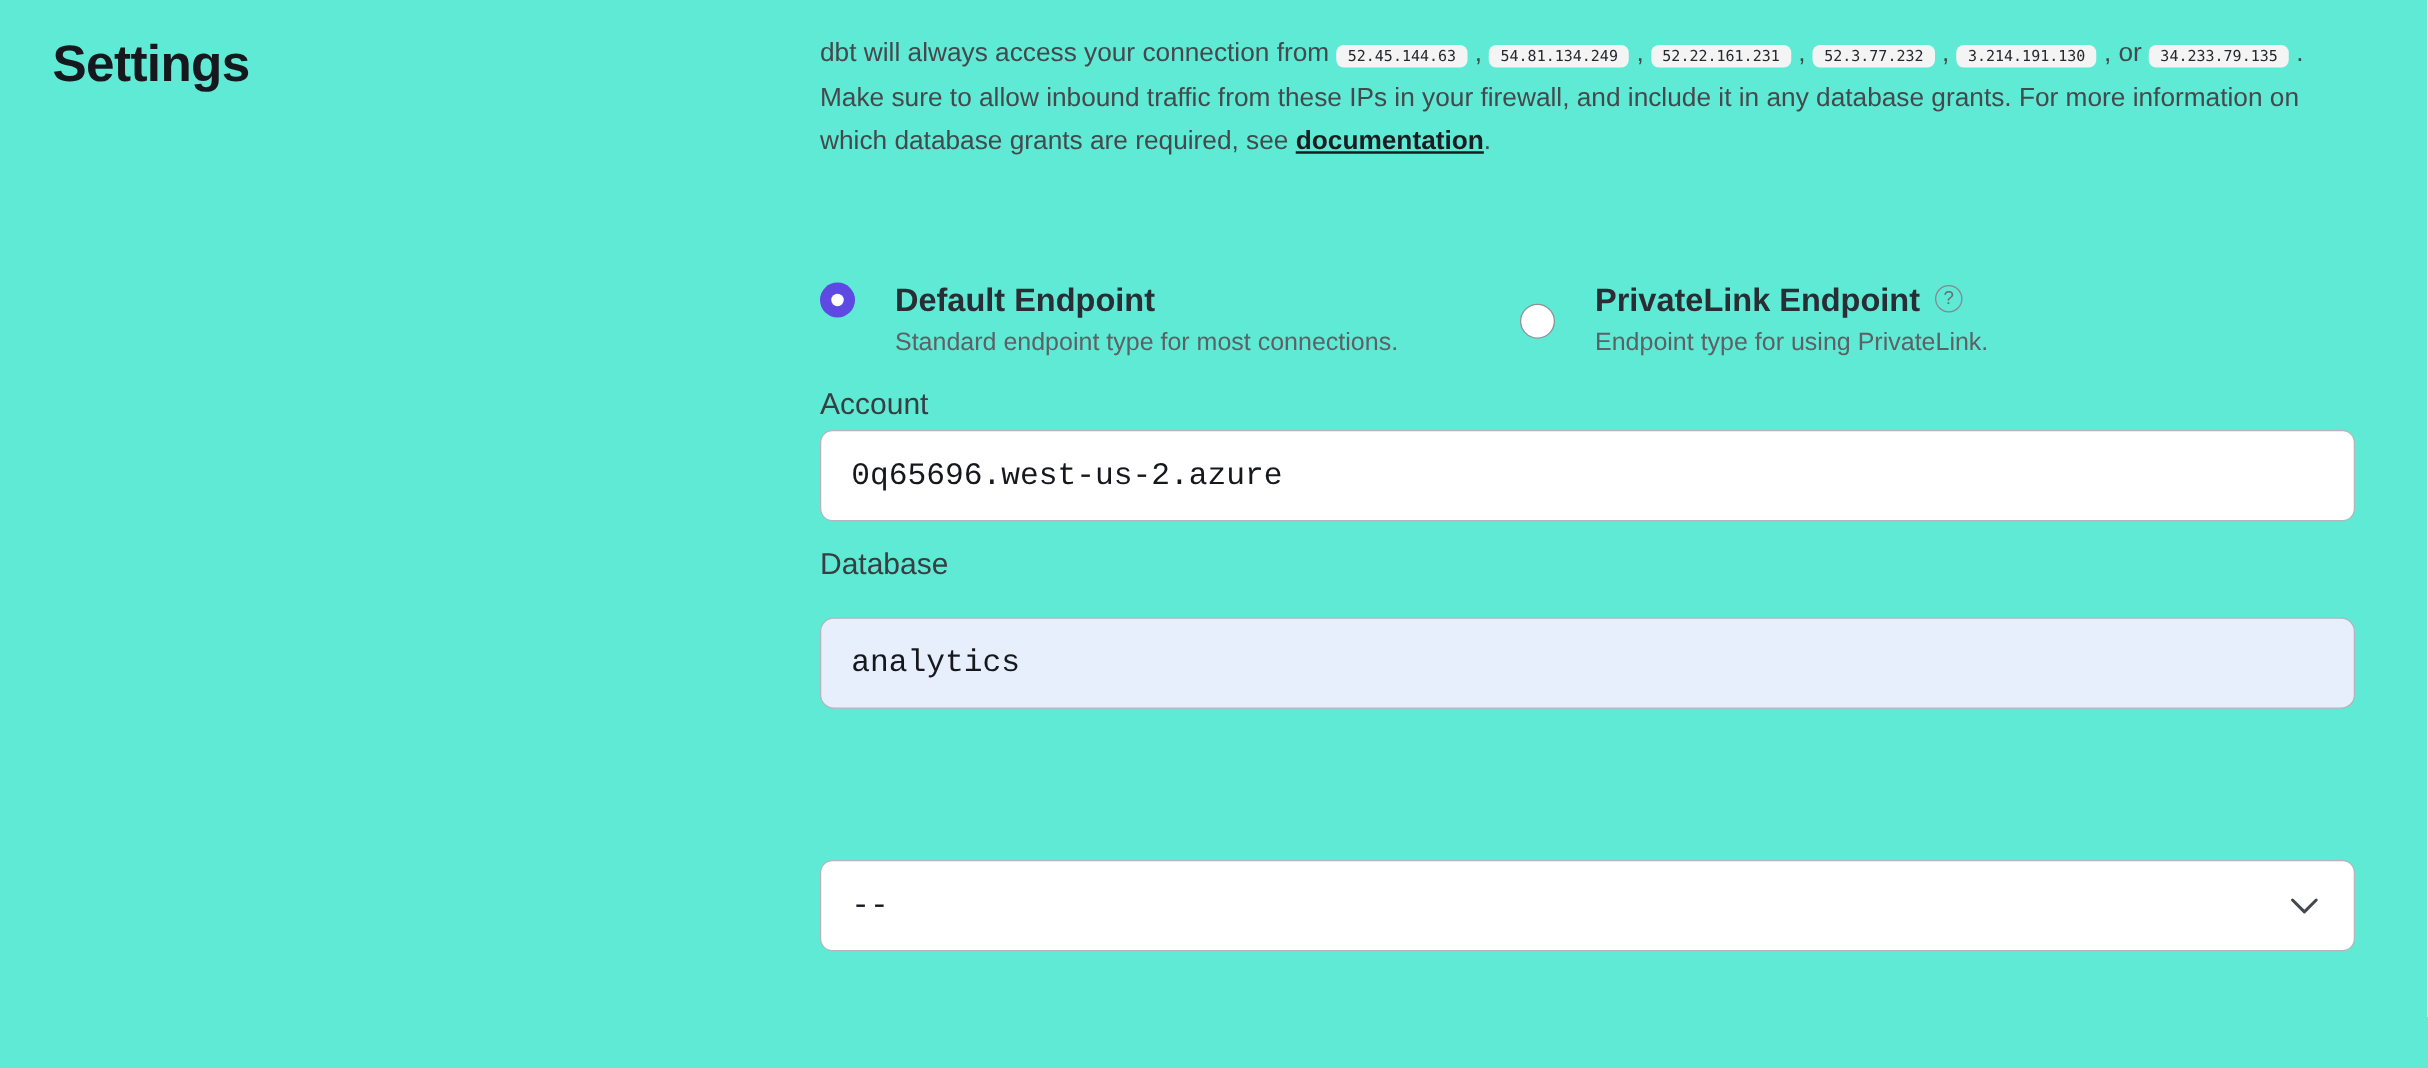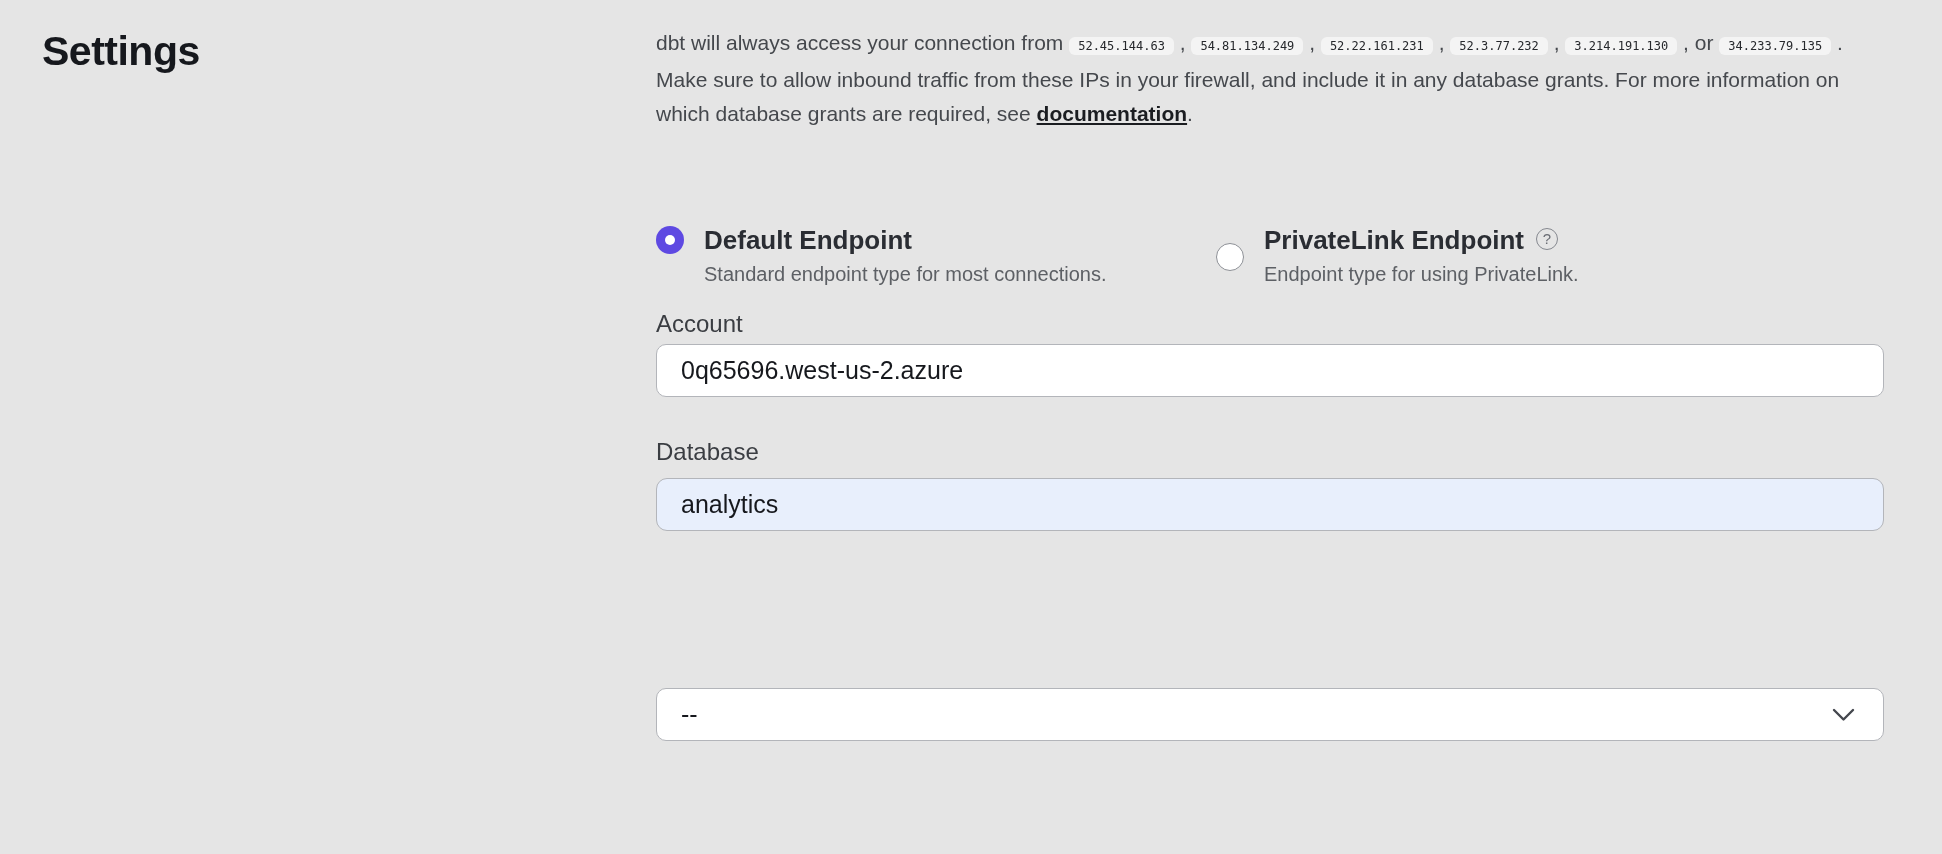--- a/index.html
+++ b/index.html
@@ -1,18 +1,18 @@
 <!DOCTYPE html>
 <html><head>
 <meta charset="utf-8">
 <style>
   * { margin:0; padding:0; box-sizing:border-box; }
   html,body { width:1942px; height:854px; background:#ffffff; overflow:hidden;
               font-family:"Liberation Sans", sans-serif; }
-  .canvas { position:relative; width:1942px; height:854px; background:#e5e5e5; }
+  .canvas { position:relative; width:1942px; height:854px; background:#5eead4; }
 
   .page-title { position:absolute; left:42px; top:28px; font-size:41px; font-weight:700;
                 color:#16181d; letter-spacing:-0.5px; }
 
   .content { position:absolute; left:656px; top:0; width:1228px; height:854px; }
 
   
   .note { position:absolute; top:26px; left:0; width:100%; font-size:21px; line-height:34px;
           color:#45484d; }
   .note code { font-family:"DejaVu Sans Mono", monospace; font-size:12px; color:#26282c;
@@ -22,40 +22,40 @@
   
   .radio-row { position:absolute; top:224px; left:0; width:100%; height:70px; }
   .radio-option { position:absolute; top:0; display:flex; align-items:flex-start; cursor:pointer; }
   .radio-option.default { left:0; }
   .radio-option.privatelink { left:560px;align-items:center; }
   .radio-dot { width:28px; height:28px; border-radius:50%; flex:0 0 28px; margin-top:2px; }
   .radio-dot.selected { background:#5e49e2; position:relative; }
   .radio-dot.selected::after { content:""; position:absolute; left:9px; top:9px; width:10px;
                                height:10px; border-radius:50%; background:#ffffff; }
   .radio-dot.unselected { background:#fff; border:1.5px solid #8d9096; }
-  .radio-texts { margin-left:20px; }
+  .radio-texts { margin-left:32px; }
   .radio-label { font-size:26px; font-weight:600; color:#2a2d33; line-height:32px; display:flex;
                  align-items:center; }
   .radio-sub { font-size:20px; color:#5d6065; margin-top:5px; line-height:26px; }
   .help-icon { display:inline-flex; align-items:center; justify-content:center; width:22px;
                height:22px; border:1.5px solid #85888f; border-radius:50%; color:#6a6d74;
                font-size:15px; font-weight:400; margin-left:12px; transform:translateY(-1px);
                cursor:pointer; }
 
   
   .field { position:absolute; left:0; width:100%; }
   .field label { display:block; font-size:24px; font-weight:500; color:#3a3d42; }
-  .field input, .select-box { display:block; width:100%; height:53px; border:1px solid #b3b5ba;
-        border-radius:10px; background:#fff; font-family:Liberation Sans, sans-serif;
+  .field input, .select-box { display:block; width:100%; height:73px; border:1px solid #b3b5ba;
+        border-radius:10px; background:#fff; font-family:Liberation Mono, monospace;
         font-size:25px; color:#16181d; padding:0 24px; outline:none; }
   .field input.autofill { background:#e8effc;border-radius:11px; }
   .field-account   { top:310px; }
   .field-account   label { margin-bottom:6px; }
   .field-database  { top:438px; }
-  .field-database  label { margin-bottom:12px; }
+  .field-database  label { margin-bottom:28px; }
   .field-warehouse { top:564px; }
   .field-warehouse label { margin-bottom:12px; }
   .field-oauth     { top:688px; }
   .field-oauth     label { margin-bottom:14px; }
 
   .select-box { position:relative; display:flex; align-items:center; cursor:pointer; }
   .select-box .chevron { position:absolute; right:28px; top:50%; transform:translateY(-50%);
                          line-height:0; }
 </style>
 </head>

